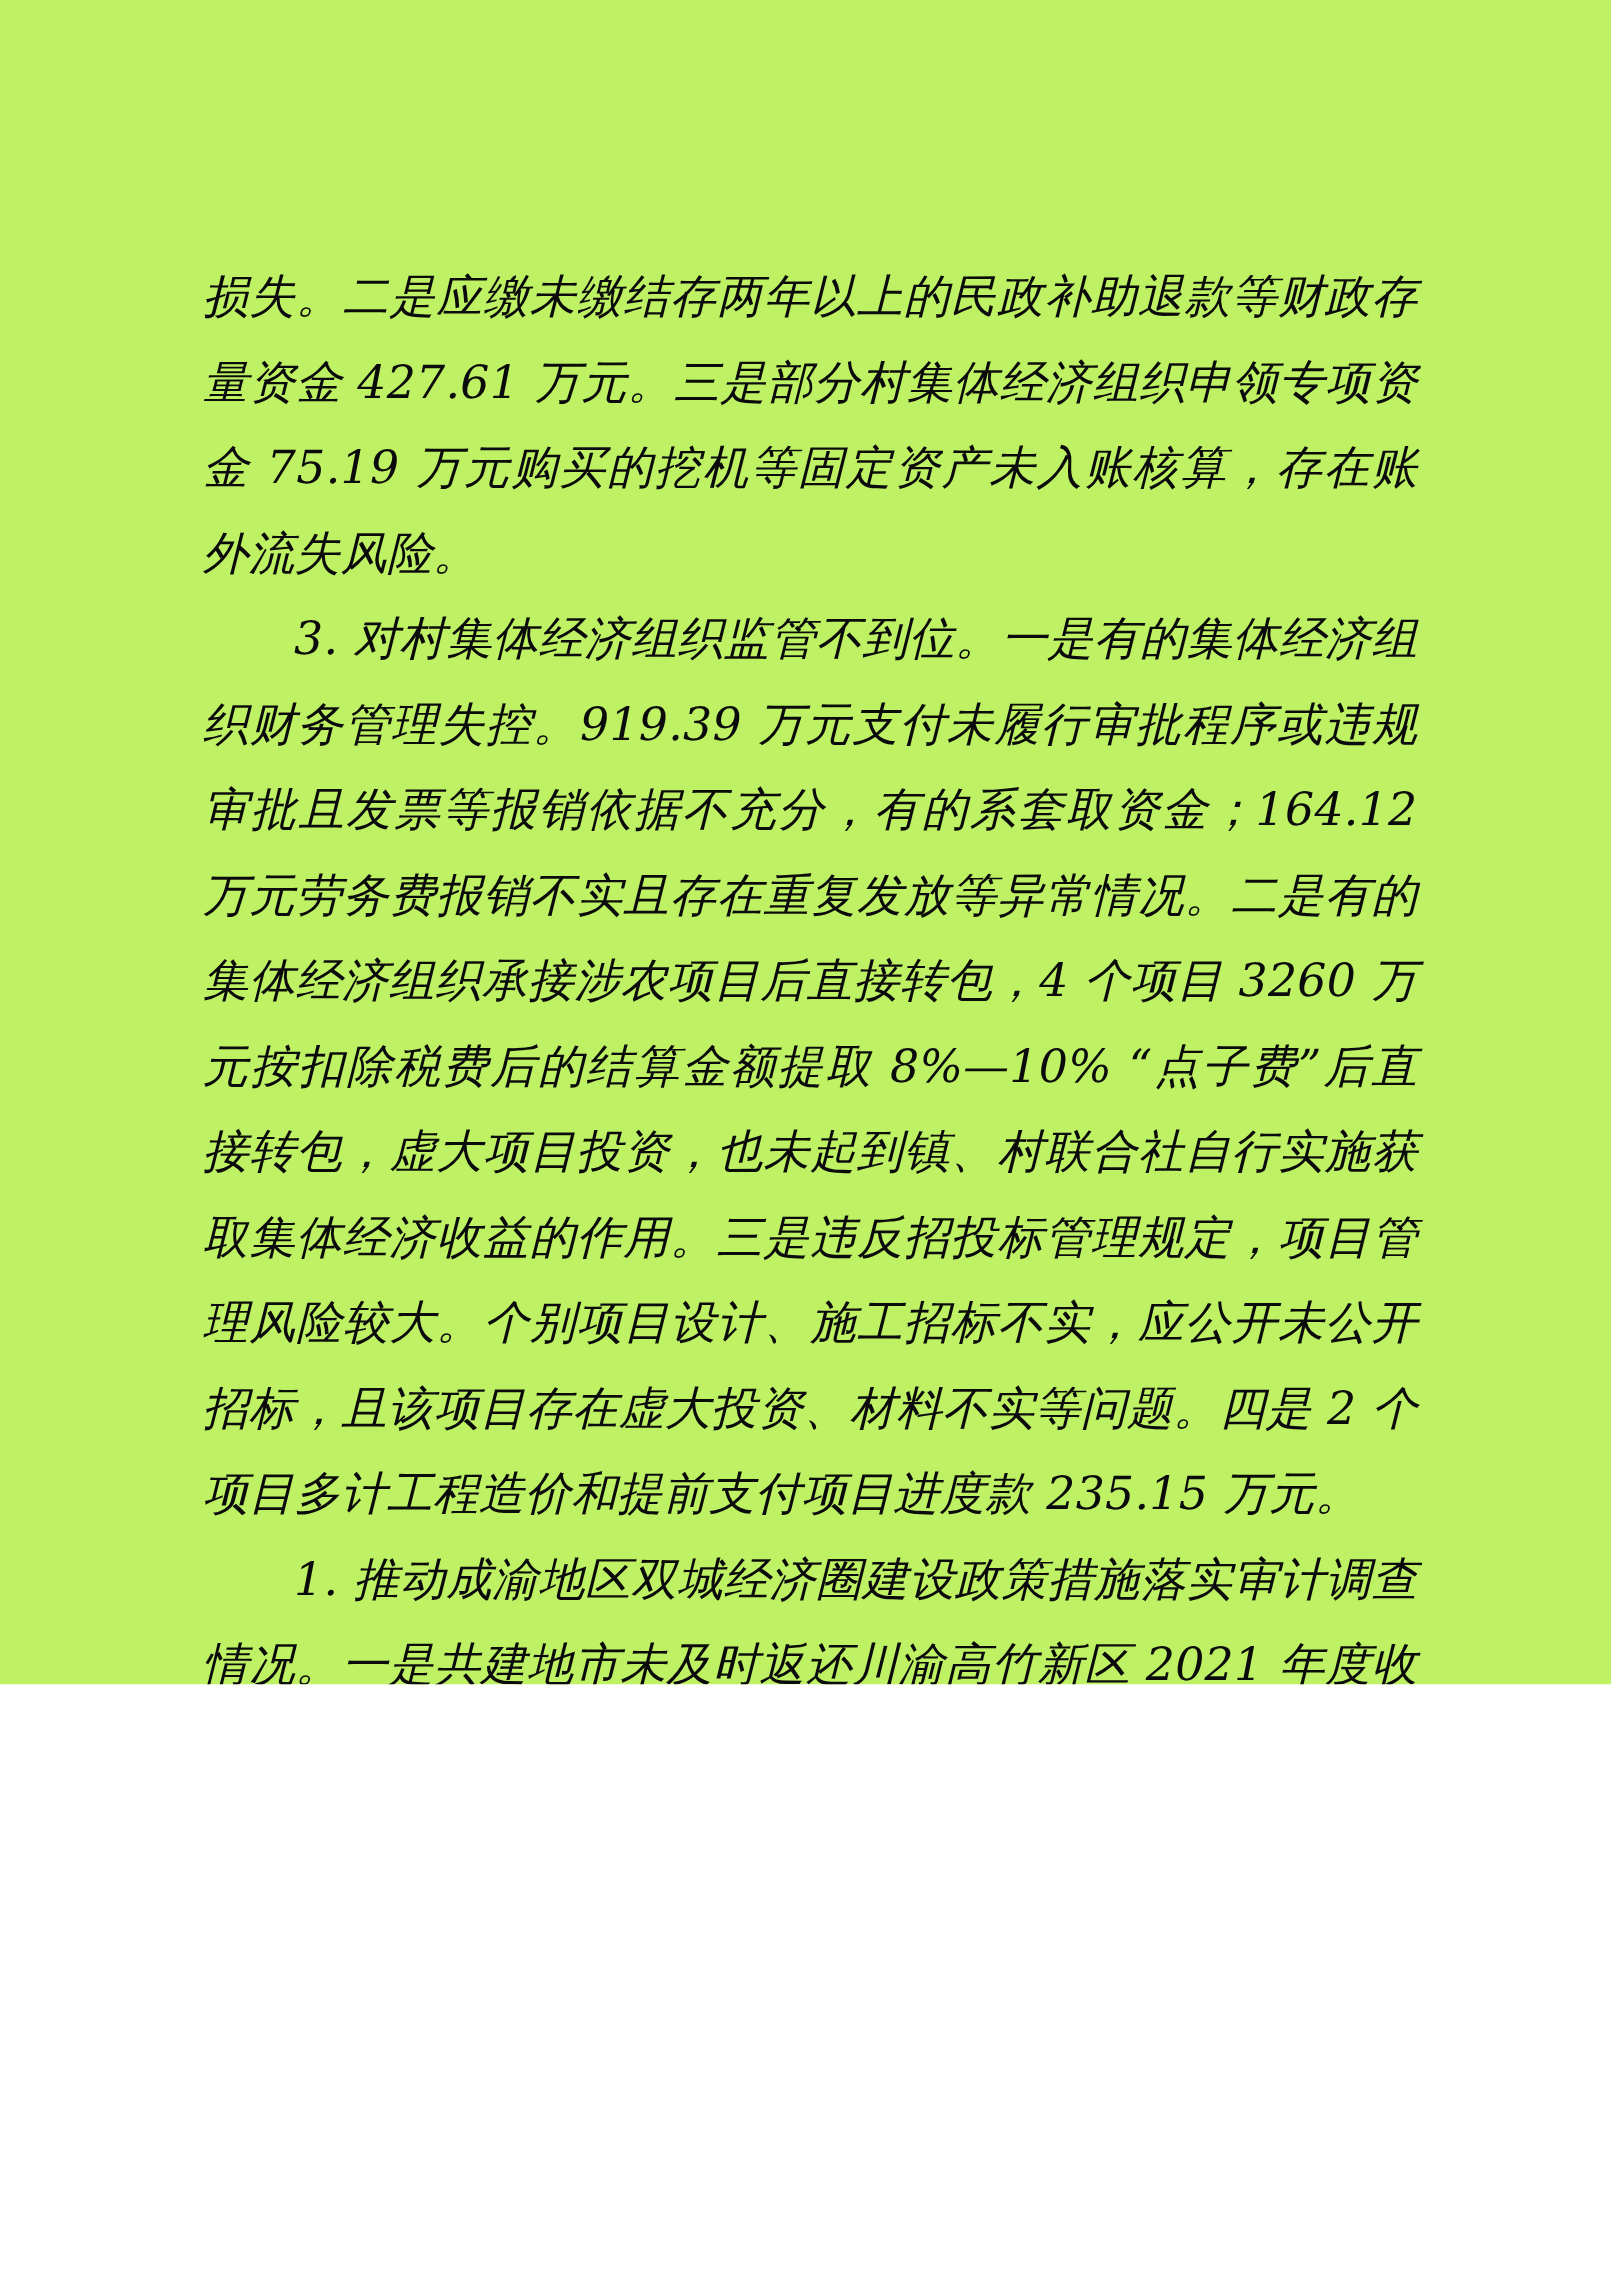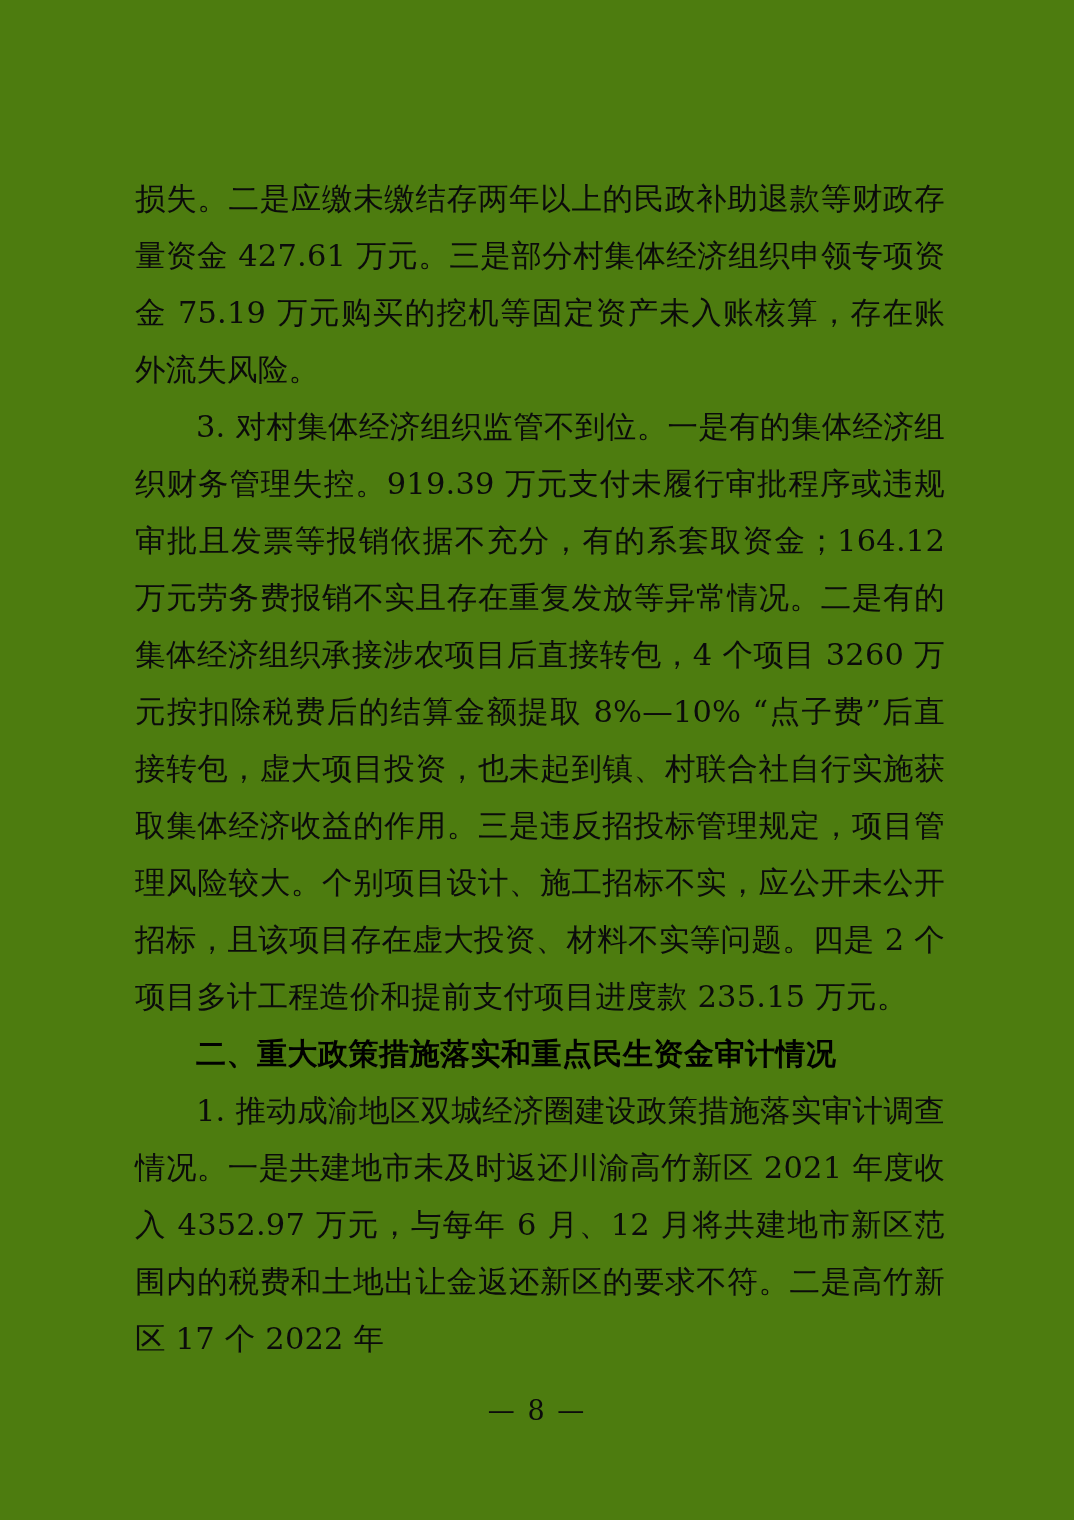--- a/index.html
+++ b/index.html
@@ -2,25 +2,26 @@
 <html><head>
 <meta charset="utf-8">
 <style>
   html, body {
     margin: 0;
     padding: 0;
     background: #ffffff;
   }
   .page {
     width: 1074px;
-    height: 1520px;
+    height: 1123px;
     position: relative;
-    background: #4d7c0f;
+    background: #bef264;
     box-sizing: border-box;
     overflow: hidden;
+    font-style: italic;
   }
   .content {
     position: absolute;
     left: 135px;
     top: 170px;
     width: 810px;
   }
   p.para {
     margin: 0 0 0 0;
     font-family: "DejaVu Serif", "Liberation Serif", serif;
@@ -60,21 +61,20 @@
 </head>
 <body>
 
 <div class="page">
   <div class="content">
 
     <p class="para">损失。二是应缴未缴结存两年以上的民政补助退款等财政存量资金 427.61 万元。三是部分村集体经济组织申领专项资金 75.19 万元购买的挖机等固定资产未入账核算，存在账外流失风险。</p>
 
     <p class="para indent">3. 对村集体经济组织监管不到位。一是有的集体经济组织财务管理失控。919.39 万元支付未履行审批程序或违规审批且发票等报销依据不充分，有的系套取资金；164.12 万元劳务费报销不实且存在重复发放等异常情况。二是有的集体经济组织承接涉农项目后直接转包，4 个项目 3260 万元按扣除税费后的结算金额提取 8%—10% “点子费”后直接转包，虚大项目投资，也未起到镇、村联合社自行实施获取集体经济收益的作用。三是违反招投标管理规定，项目管理风险较大。个别项目设计、施工招标不实，应公开未公开招标，且该项目存在虚大投资、材料不实等问题。四是 2 个项目多计工程造价和提前支付项目进度款 235.15 万元。</p>
 
-    <p class="heading">二、重大政策措施落实和重点民生资金审计情况</p>
 
 
     <p class="para indent">1. 推动成渝地区双城经济圈建设政策措施落实审计调查情况。一是共建地市未及时返还川渝高竹新区 2021 年度收入 4352.97 万元，与每年 6 月、12 月将共建地市新区范围内的税费和土地出让金返还新区的要求不符。二是高竹新区 17 个 2022 年</p>
 
   </div>
 
   <div class="footer">— 8 —</div>
 </div>
 
 </body></html>

